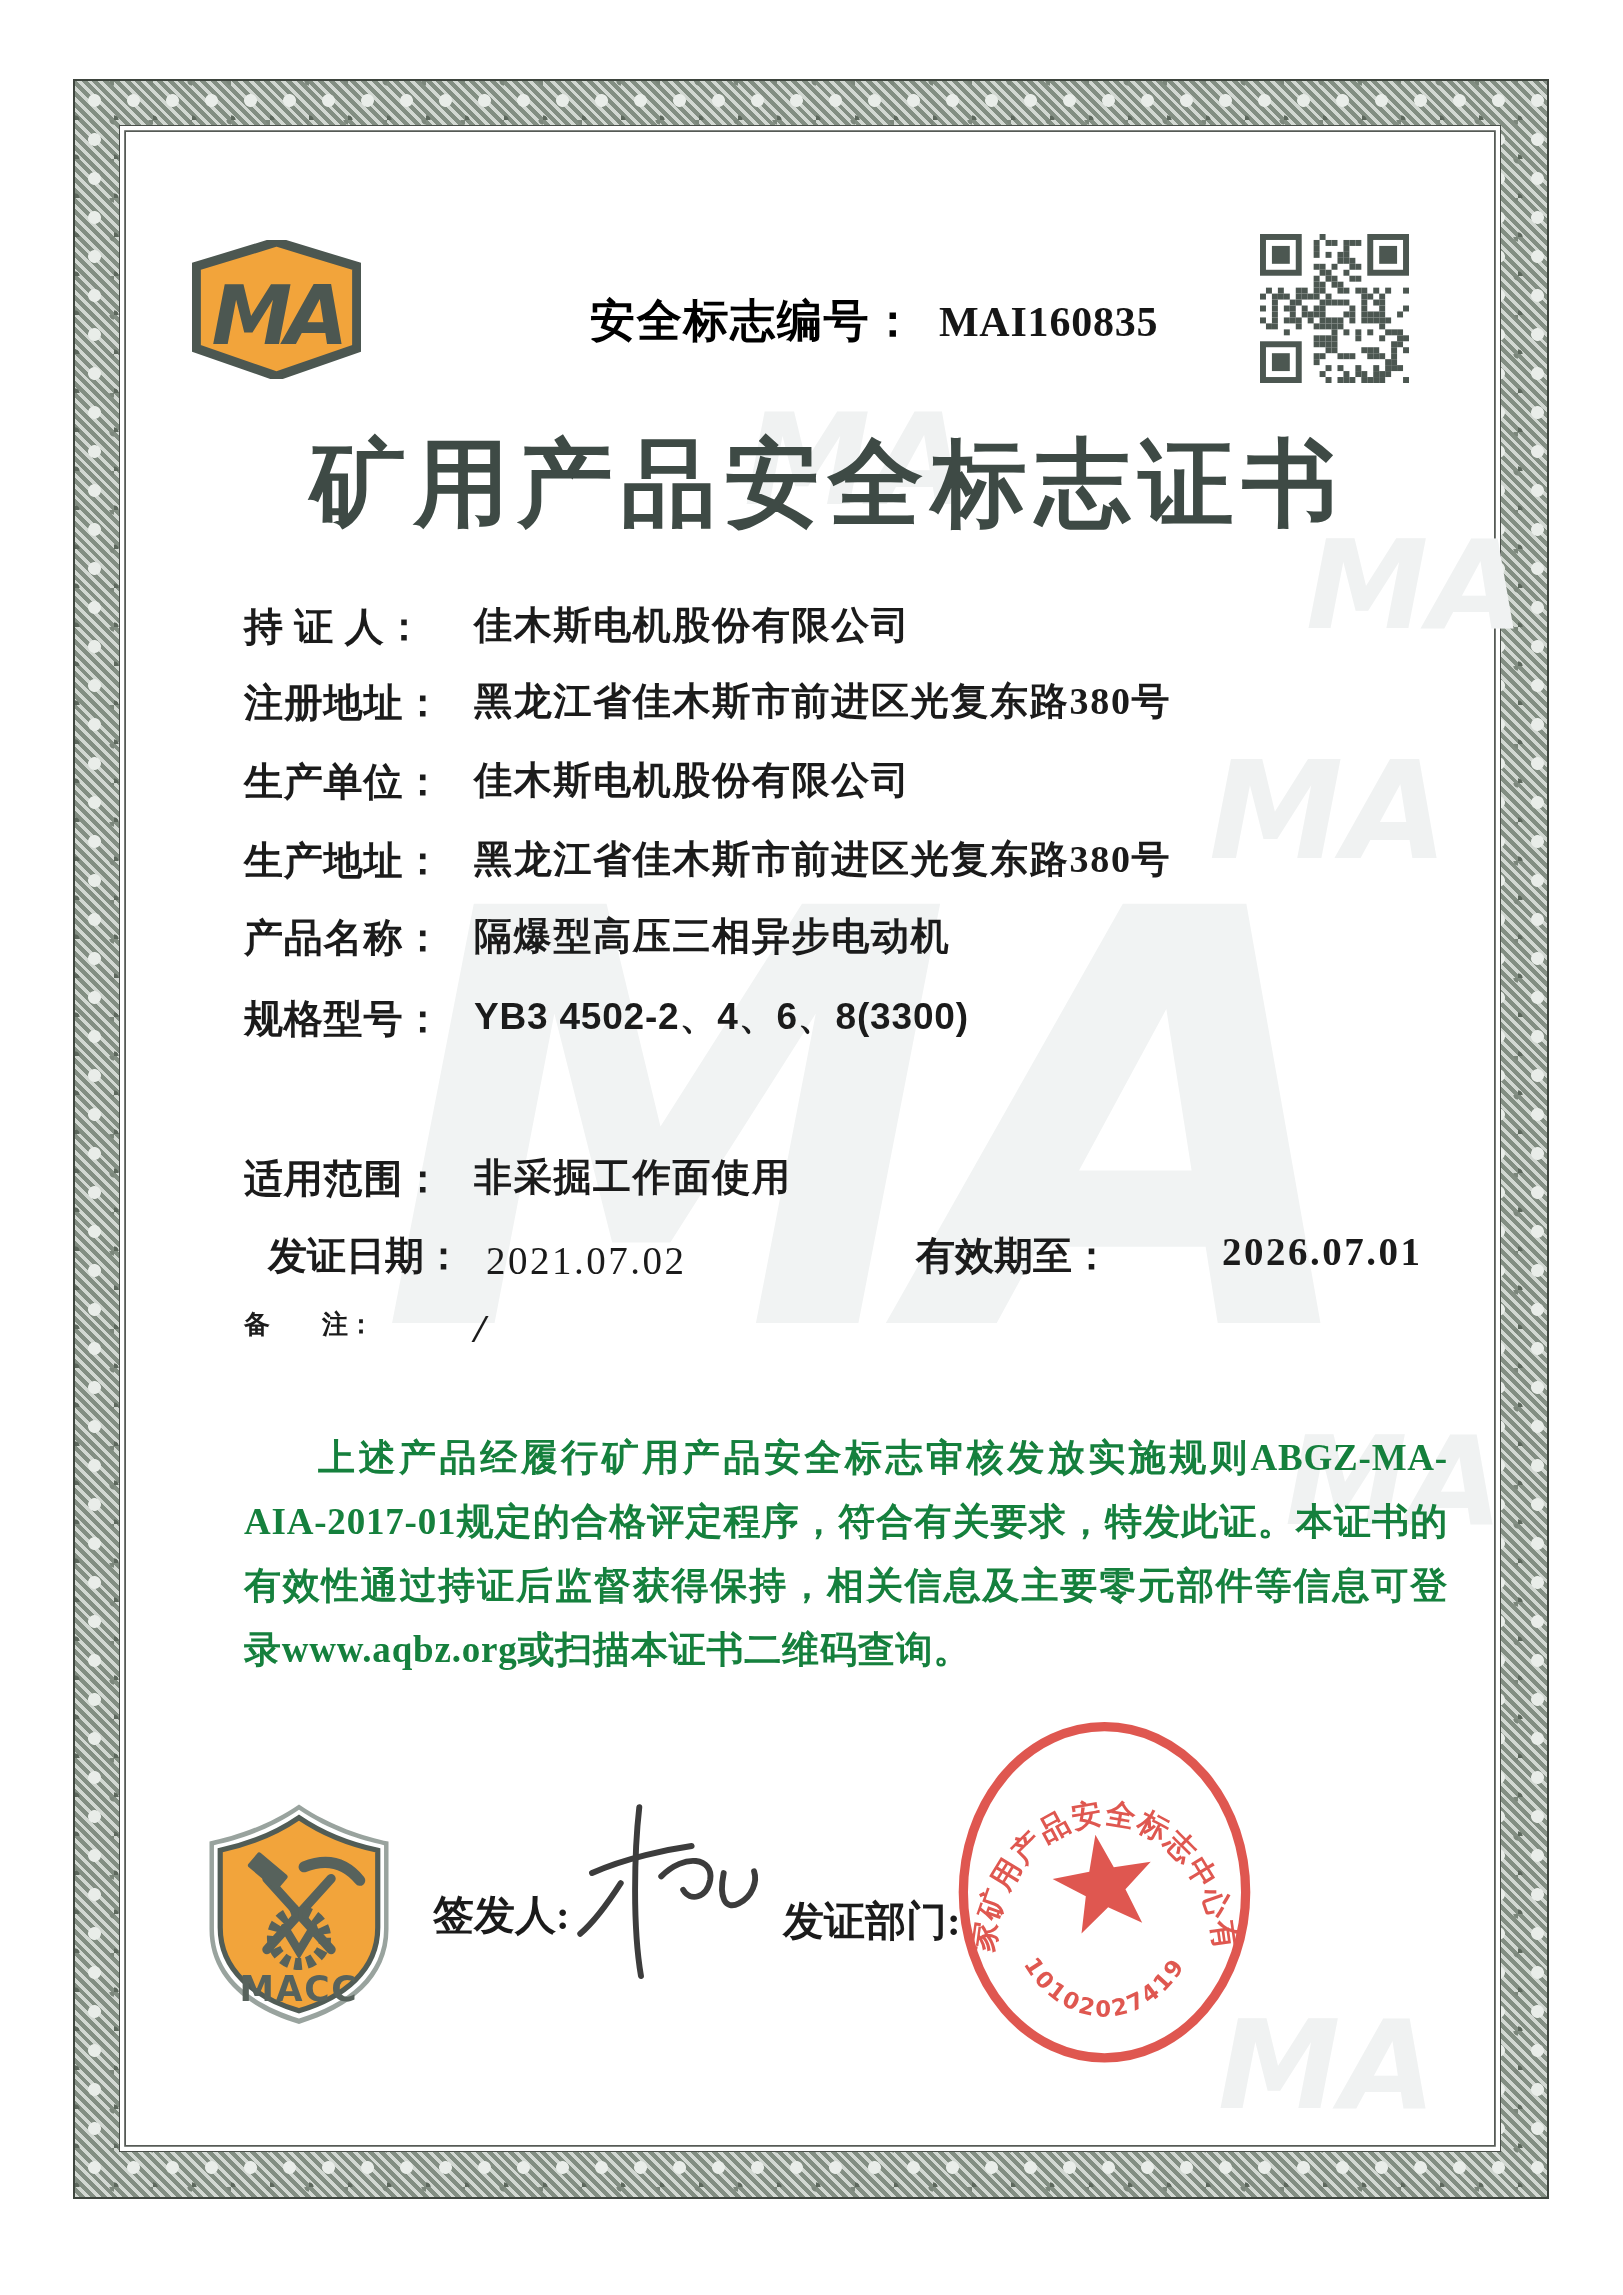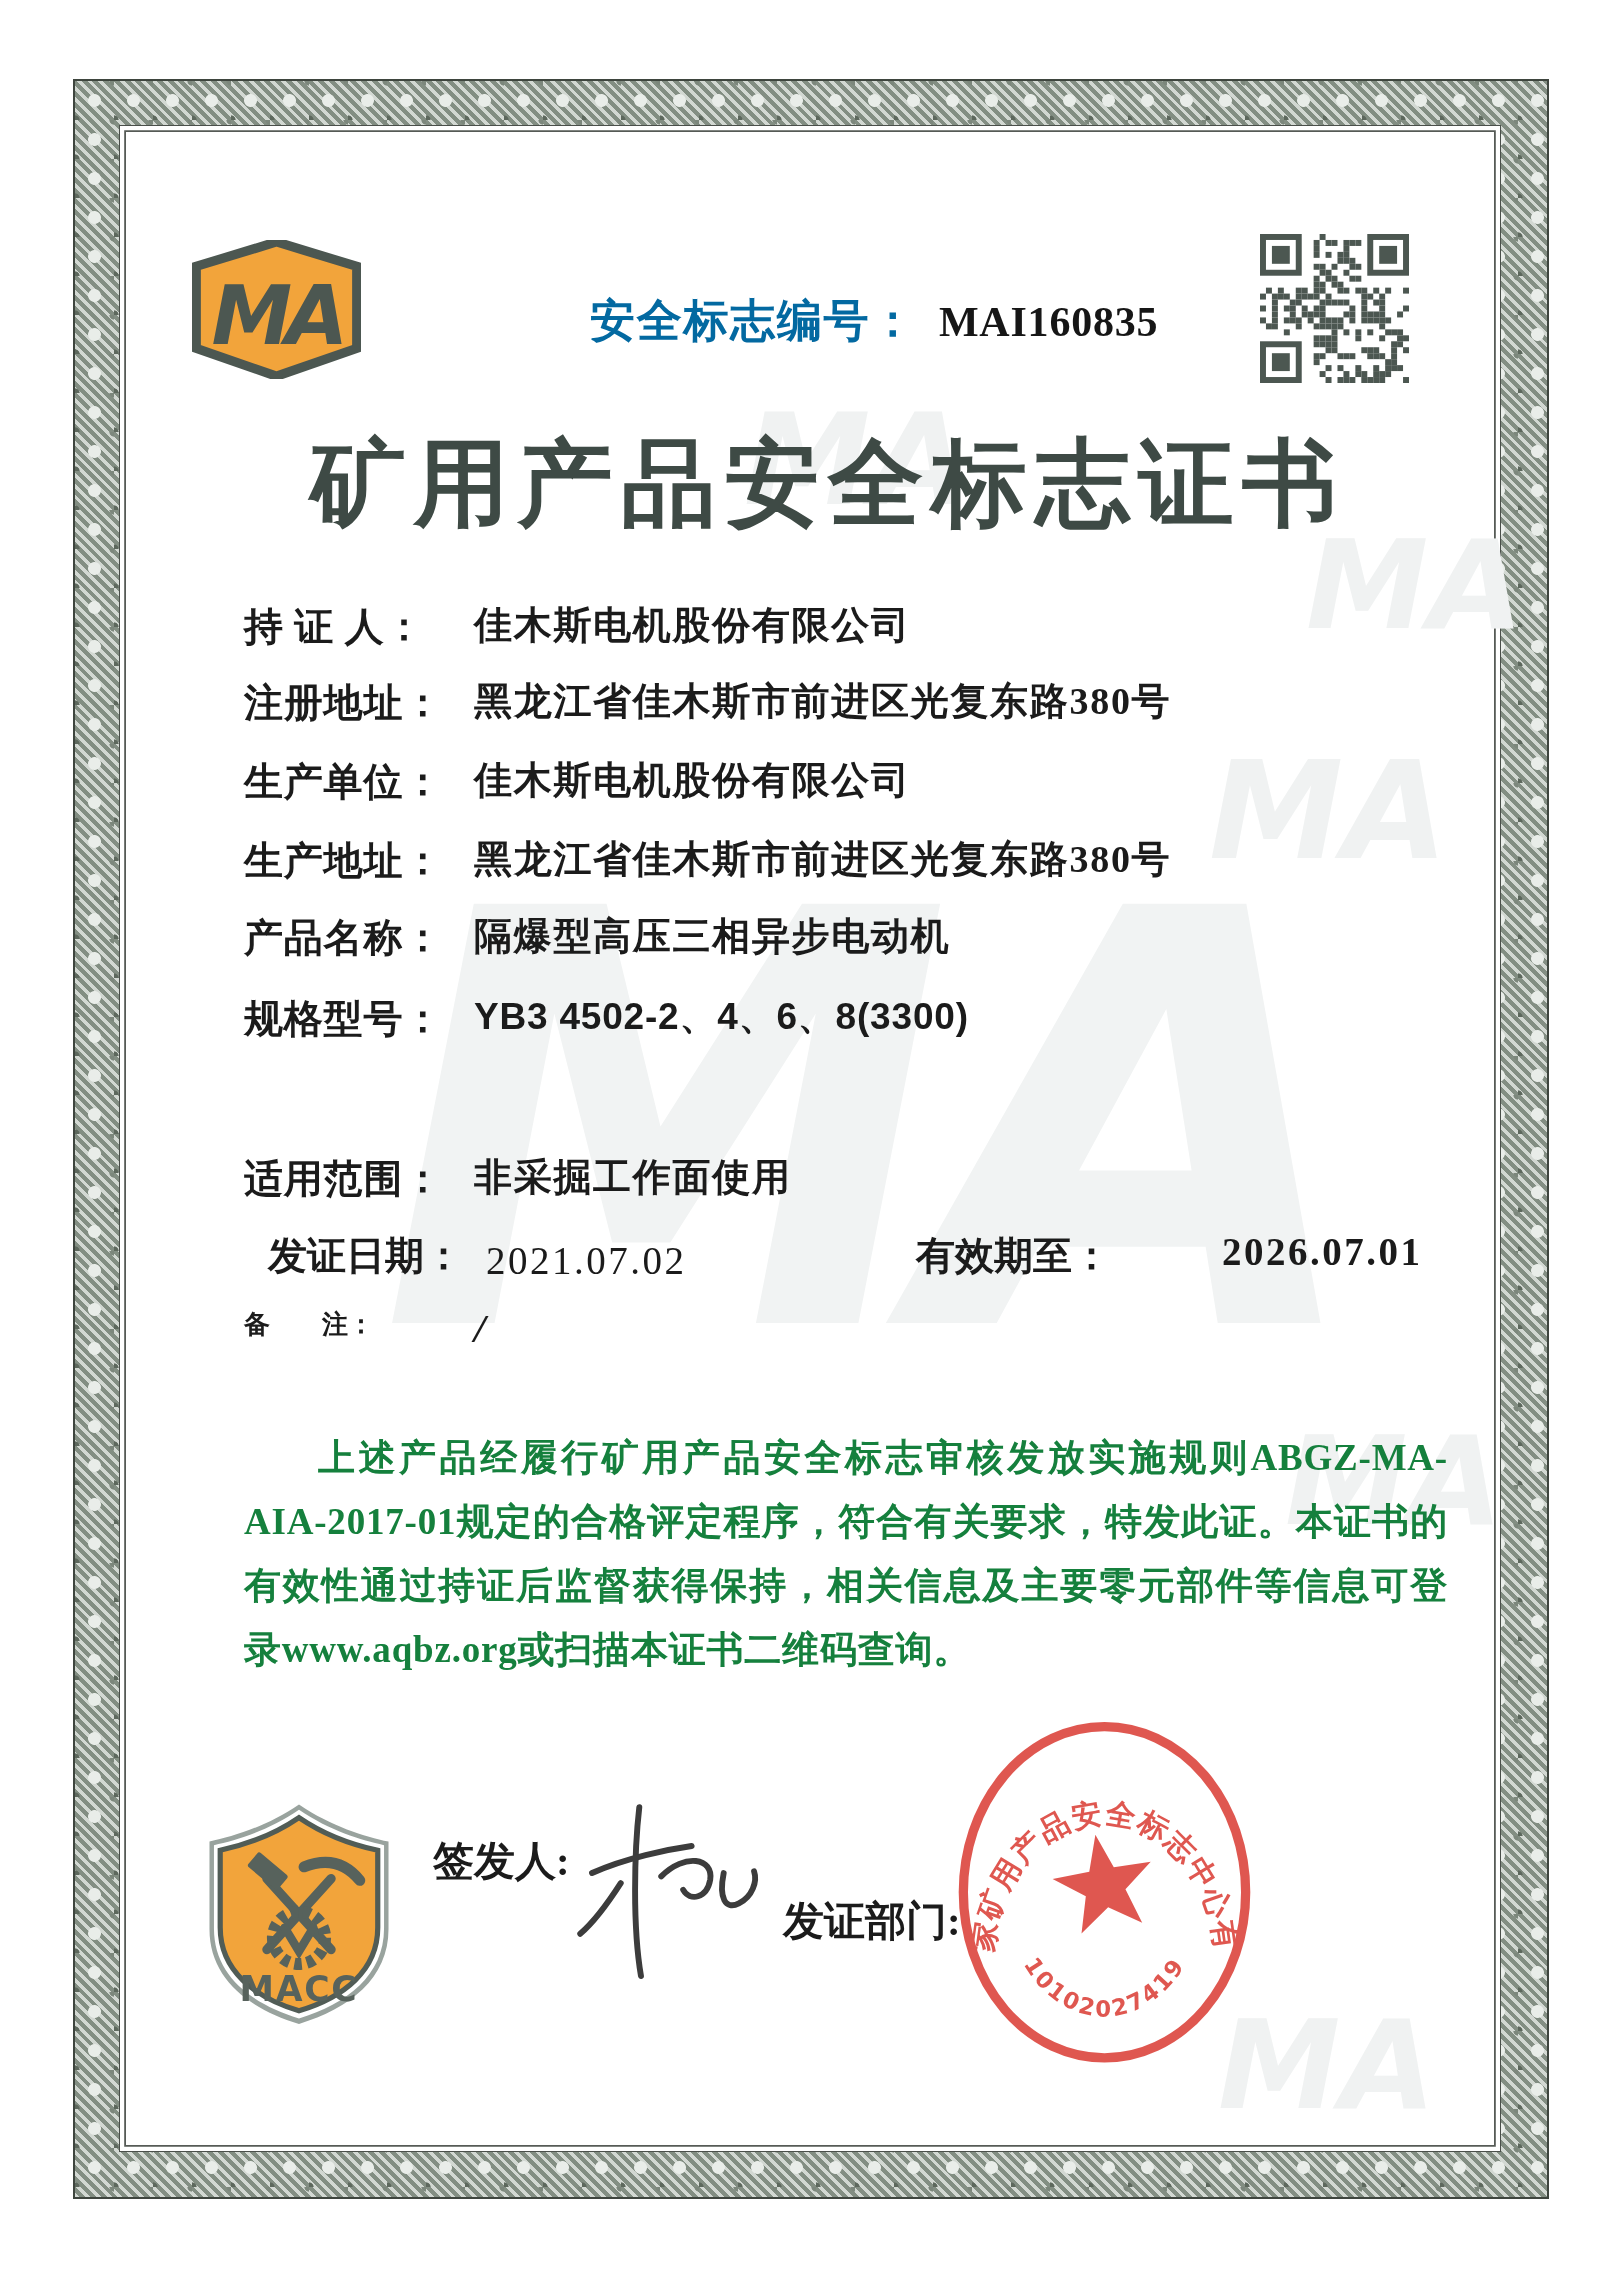--- a/index.html
+++ b/index.html
@@ -36,21 +36,21 @@
   .ghost-main{left:380px;top:837px;font-size:575px;letter-spacing:-29px;color:#f1f3f3;}
   .gs1{left:744px;top:397px;font-size:127px;}
   .gs2{left:1306px;top:524px;font-size:123px;}
   .gs3{left:1209px;top:744px;font-size:135px;}
   .gs4{left:1285px;top:1420px;font-size:123px;}
   .gs5{left:1218px;top:2004px;font-size:123px;}
   
   .content{position:absolute;left:0;top:0;width:1623px;height:2295px;z-index:2;}
   .ma-logo{position:absolute;left:192px;top:240px;width:169px;height:139px;}
   .cert-no{position:absolute;left:590px;top:291px;white-space:nowrap;}
-  .cert-no .lbl{font-size:45px;font-weight:700;letter-spacing:1.7px;color:#0369a1;}
+  .cert-no .lbl{font-size:45px;font-weight:700;letter-spacing:1.7px;color:#000000;}
   .cert-no .val{font-size:42px;font-weight:600;margin-left:22px;letter-spacing:0.8px;color:#161616;}
   .qr{position:absolute;left:1260px;top:234px;width:149px;height:149px;}
   .title{
     position:absolute;left:121px;top:421px;width:1382px;text-align:center;
     font-size:95px;font-weight:900;letter-spacing:8.5px;color:var(--title-green);
     font-family:"Liberation Serif", serif;
     margin-left:16px;
   }
   .row{position:absolute;left:244px;white-space:nowrap;}
   .row .lbl{font-size:39px;font-weight:800;letter-spacing:0.8px;display:inline-block;}
@@ -68,21 +68,21 @@
   .issue-row .vval{position:absolute;left:954px;top:0;font-size:39px;font-weight:700;letter-spacing:2.5px;}
   .remark-row{position:absolute;left:244px;top:1307px;white-space:nowrap;}
   .remark-row .lbl{font-size:26px;font-weight:700;margin-top:20px;}
   .remark-row .val{position:absolute;left:230px;top:-3.4px;font-size:41px;font-weight:700;font-style:italic;}
   .statement{
     position:absolute;left:244px;top:1426px;width:1204px;
     font-size:37px;line-height:64px;font-weight:600;text-align:justify;
     text-indent:2em;color:#15803d;letter-spacing:0.8px;
   }
   .macc{position:absolute;left:201px;top:1801px;width:196px;height:228px;}
-  .signer{position:absolute;left:433px;top:1834px;font-size:41px;font-weight:800;white-space:nowrap;}
+  .signer{position:absolute;left:433px;top:1888px;font-size:41px;font-weight:800;white-space:nowrap;}
   .signature{position:absolute;left:558px;top:1792px;width:220px;height:211px;}
   .issuer{position:absolute;left:783px;top:1894px;font-size:41px;font-weight:800;white-space:nowrap;}
   .seal{position:absolute;left:954px;top:1719px;width:301px;height:355px;opacity:.93;}
 </style>
 </head>
 <body>
 
 <div class="border-band"></div>
 <div class="page"></div>
 

